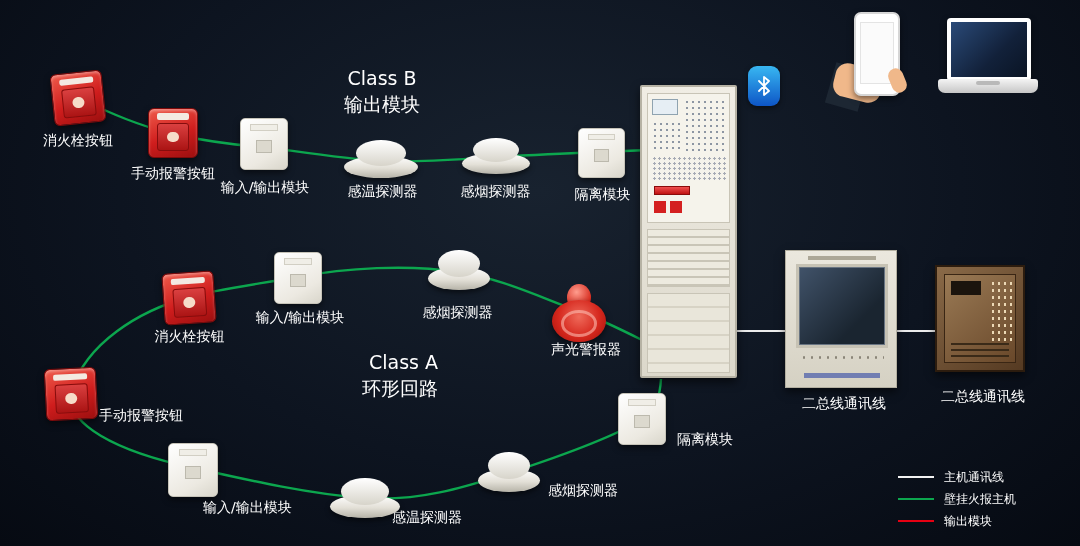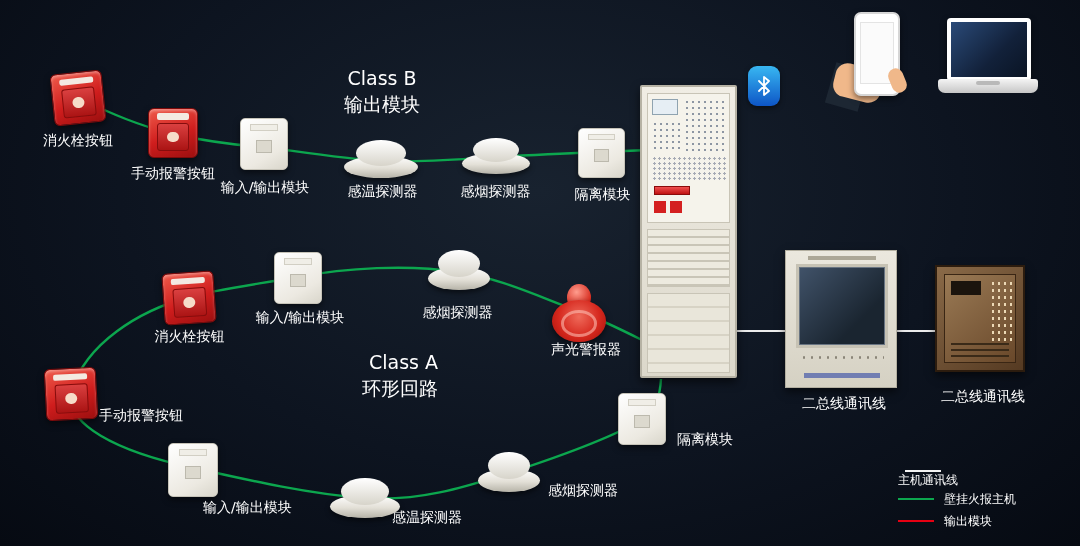--- a/index.html
+++ b/index.html
@@ -286,21 +286,21 @@
   <div class="lbl" style="left:534px;top:341px;width:104px;">声光警报器</div>
   <div class="lbl left" style="left:99px;top:407px;width:124px;">手动报警按钮</div>
   <div class="lbl left" style="left:203px;top:499px;width:124px;">输入/输出模块</div>
   <div class="lbl left" style="left:392px;top:509px;width:95px;">感温探测器</div>
   <div class="lbl left" style="left:548px;top:482px;width:95px;">感烟探测器</div>
   <div class="lbl left" style="left:677px;top:431px;width:80px;">隔离模块</div>
 
   <div class="lbl" style="left:788px;top:395px;width:112px;">二总线通讯线</div>
   <div class="lbl" style="left:928px;top:388px;width:110px;">二总线通讯线</div>
 
-  <div class="legend-row" style="top:470px;flex-direction:column;">
+  <div class="legend-row" style="top:470px;">
     <span class="sw sw-host"></span>
     <span class="txt">主机通讯线</span>
   </div>
   <div class="legend-row" style="top:492px;">
     <span class="sw sw-bus"></span>
     <span class="txt">壁挂火报主机</span>
   </div>
   <div class="legend-row" style="top:514px;">
     <span class="sw sw-pow"></span>
     <span class="txt">输出模块</span>

